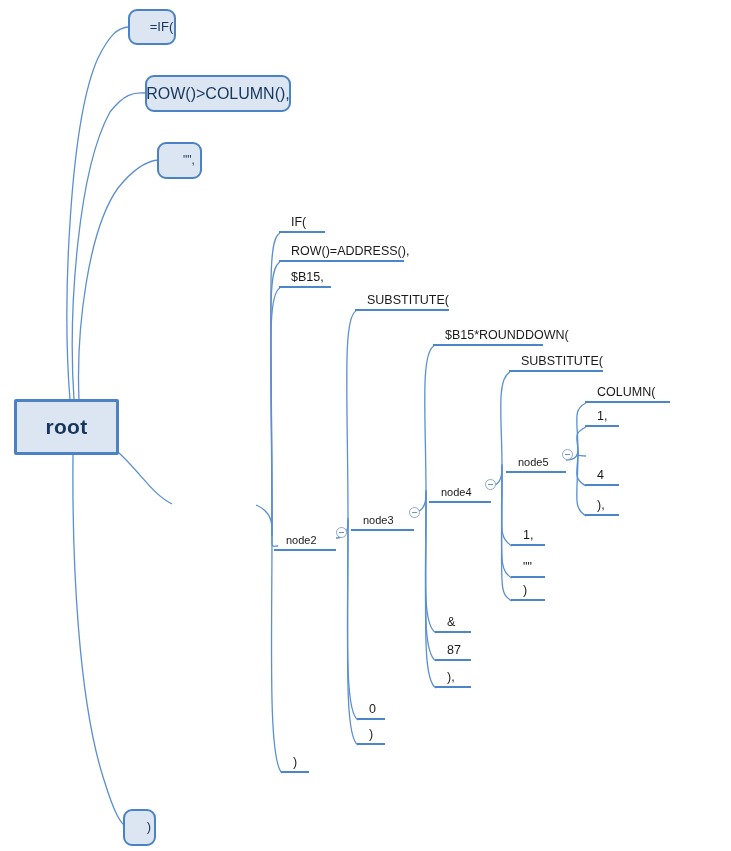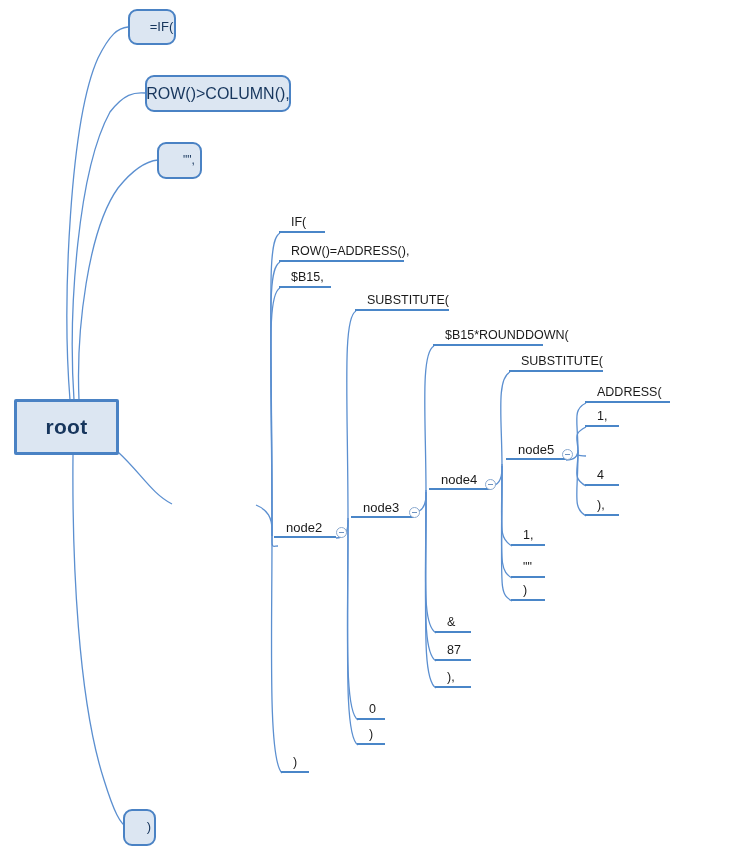--- a/index.html
+++ b/index.html
@@ -17,21 +17,21 @@
      letter-spacing:.3px;}
   .boxnode.lvl1{font-size:16px;}
   .boxnode.small{font-size:13px;padding-left:19px;}
 
   
   .tnode{position:absolute;box-sizing:border-box;color:#1a1a1a;
      font-size:12.5px;white-space:nowrap;line-height:13px;}
   .tnode .lbl{position:absolute;left:12px;bottom:4px;}
   .tnode .ul{position:absolute;left:0;bottom:0;height:2px;background:#4a86c8;width:100%;}
   .tnode.hl .ul{background:#3f7fc4;height:2px;}
-  .tnode.mid{font-size:13px;}
+  .tnode.mid{font-size:11px;margin-top:13px;}
 
   
   .toggle{position:absolute;width:11px;height:11px;border-radius:50%;
      border:1px solid #8aa9cf;background:#fff;box-sizing:border-box;}
   .toggle::before{content:"";position:absolute;left:2px;top:4px;width:5px;height:1px;background:#6f93c0;}
 </style>
 </head>
 <body>
 
 <div id="canvas">
@@ -192,21 +192,21 @@
     <span class="lbl">""</span>
     <span class="ul"></span>
     </div>
 
   <div class="tnode" style="left:511px;top:582px;width:34px;height:19px;">
     <span class="lbl">)</span>
     <span class="ul"></span>
     </div>
 
   <div class="tnode" style="left:585px;top:384px;width:85px;height:19px;">
-    <span class="lbl">ADDRESS(</span>
+    <span class="lbl">COLUMN(</span>
     <span class="ul"></span>
     </div>
 
   <div class="tnode" style="left:585px;top:408px;width:34px;height:19px;">
     <span class="lbl">1,</span>
     <span class="ul"></span>
     </div>
 
 
   <div class="tnode" style="left:585px;top:467px;width:34px;height:19px;">

